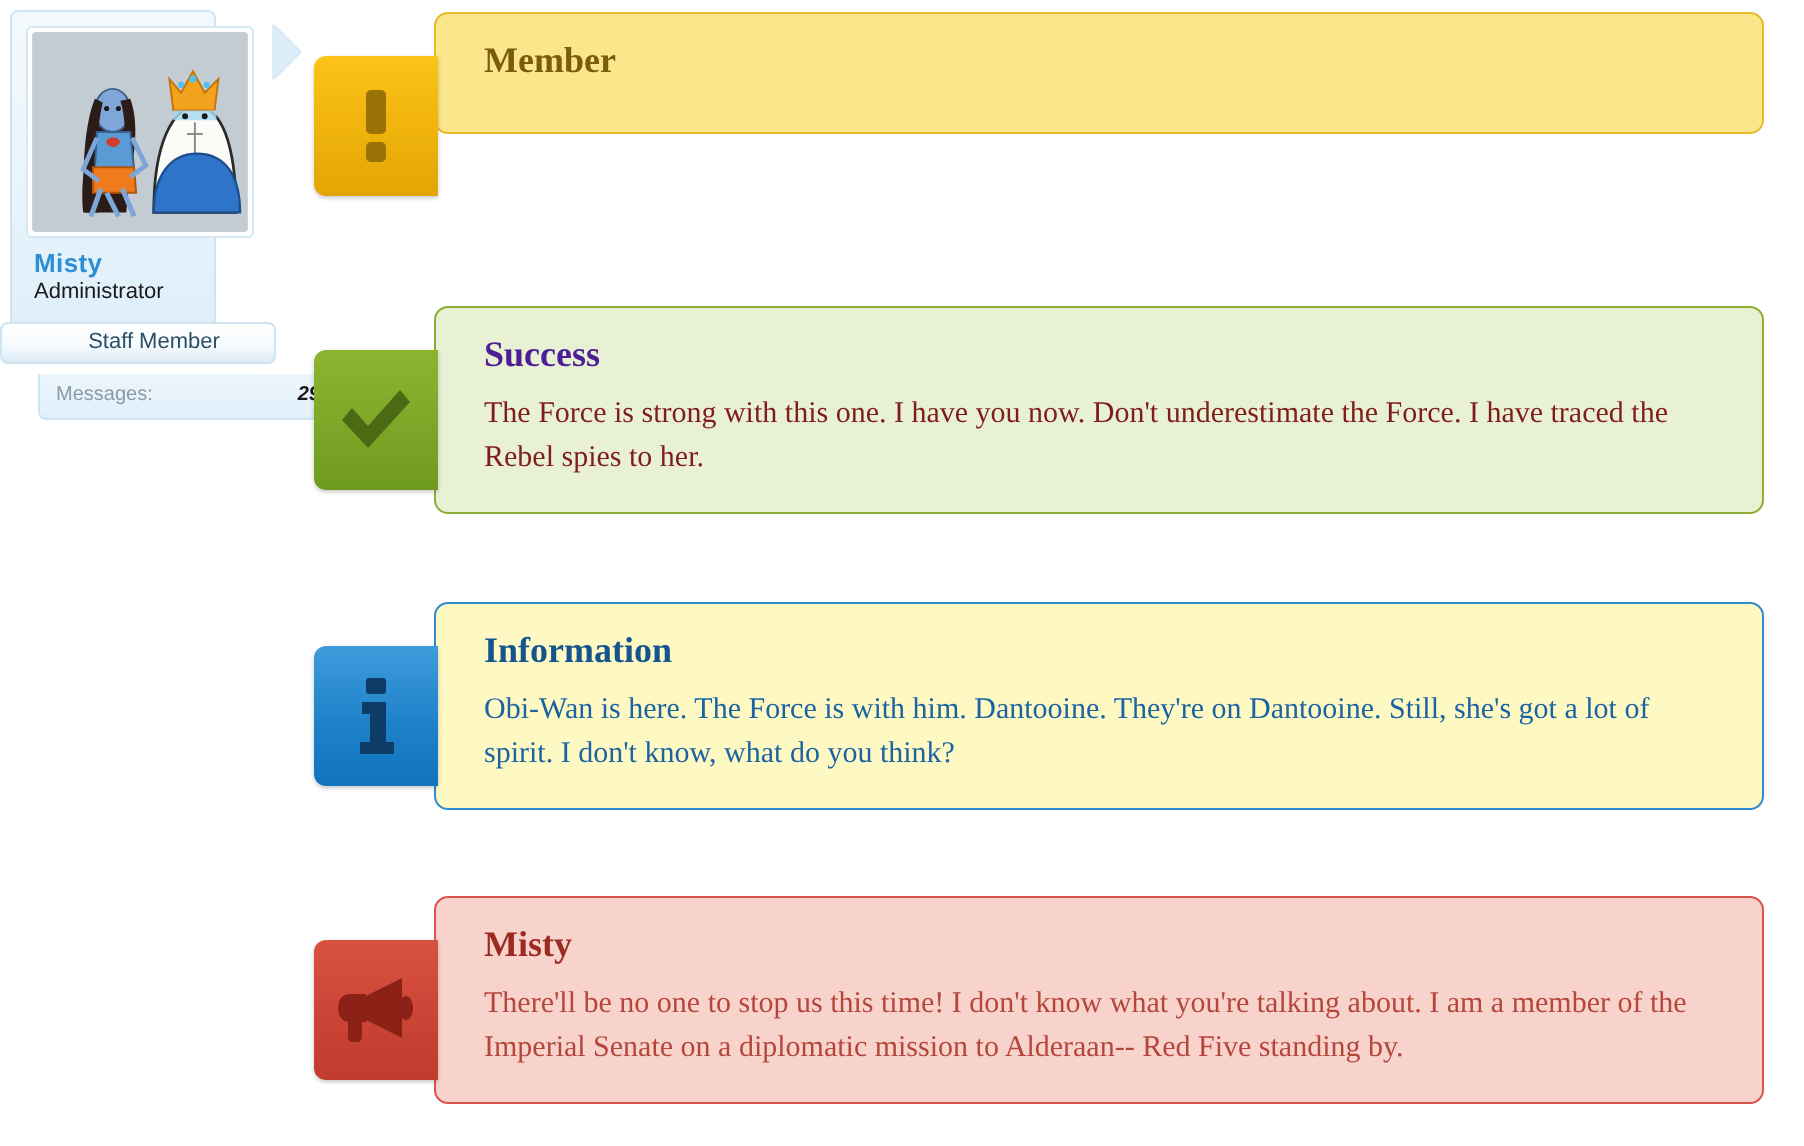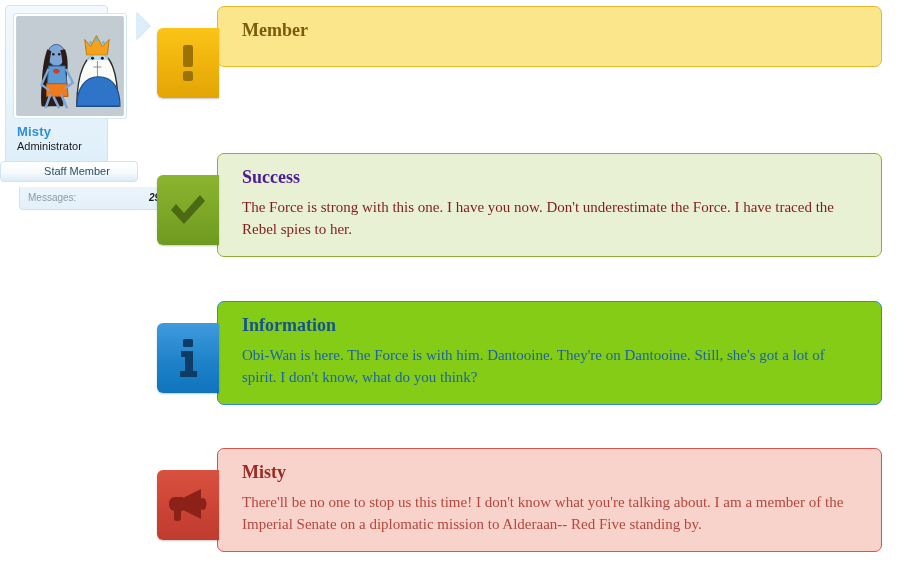--- a/index.html
+++ b/index.html
@@ -151,21 +151,21 @@
   .alert--success { top: 153px; background: #e9f1d4; border-color: #8fae35; }
   .alert--success .alert-title { color: #4c1d95; }
   .alert--success .alert-body  { color: #7f1d1d; }
   .icon--success {
     top: 175px;
     background: linear-gradient(to bottom, #8cb430 0%, #7da828 50%, #6e9a20 100%);
     box-shadow: 0 1px 2px rgba(0,0,0,.22);
   }
 
   
-  .alert--info { top: 301px; background: #84cc16; border-color: #2e8bd0; }
+  .alert--info { top: 301px; background: #fef9c3; border-color: #2e8bd0; }
   .alert--info .alert-title { color: #14558f; }
   .alert--info .alert-body  { color: #1b63a3; }
   .icon--info {
     top: 323px;
     background: linear-gradient(to bottom, #3f9bdc 0%, #1f82c9 55%, #0f74bd 100%);
     box-shadow: 0 1px 2px rgba(0,0,0,.22);
   }
 
   
   .alert--error { top: 448px; background: #f8d3cb; border-color: #d9534f; }

